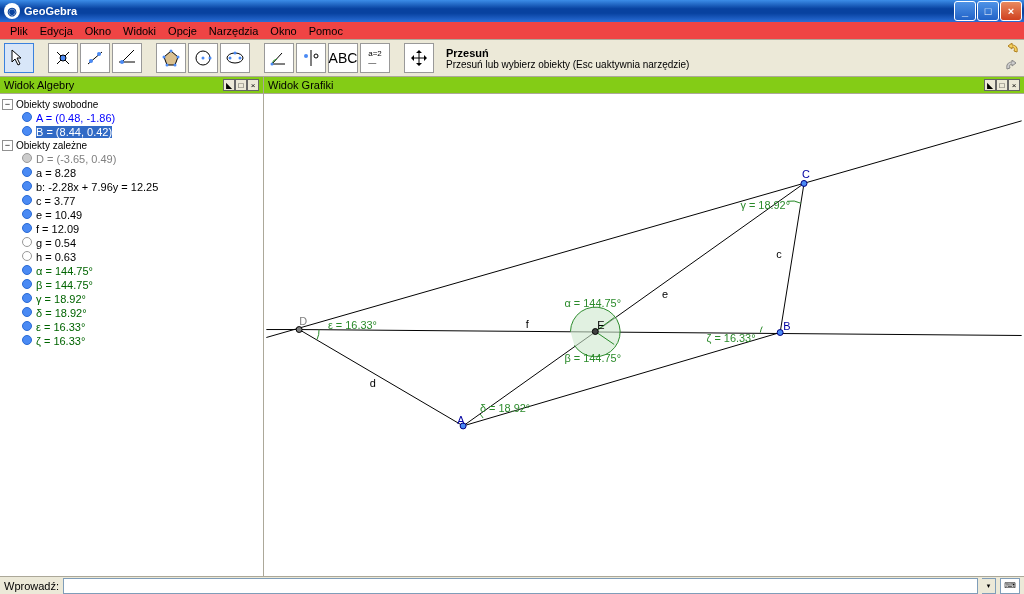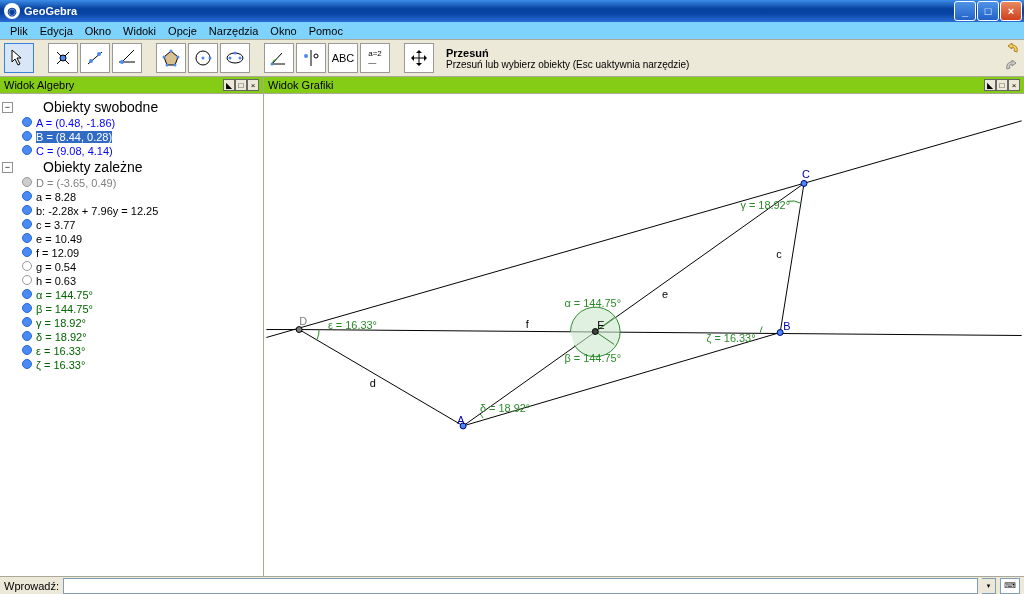--- a/index.html
+++ b/index.html
@@ -6,21 +6,21 @@
 body { background: #ece9d8; overflow: hidden; width: 1024px; height: 594px; }
 
 .titlebar { height: 22px; background: linear-gradient(to bottom, #3c8de8, #0842a0 40%, #0842a0 60%, #2a6dd6); display: flex; align-items: center; padding: 0 2px 0 4px; color: white; font-weight: bold; }
 .titlebar .icon { width: 16px; height: 16px; background: white; border-radius: 50%; margin-right: 4px; display: flex; align-items: center; justify-content: center; color: #0842a0; }
 .titlebar .spacer { flex: 1; }
 .winbtn { width: 22px; height: 20px; margin-left: 1px; border: 1px solid white; border-radius: 3px; display: flex; align-items: center; justify-content: center; font-weight: bold; color: white; cursor: pointer; }
 .winbtn.min { background: linear-gradient(to bottom, #4f93e6, #2262c7); }
 .winbtn.max { background: linear-gradient(to bottom, #4f93e6, #2262c7); }
 .winbtn.close { background: linear-gradient(to bottom, #e88a5f, #d0411f); }
 
-.menubar { height: 18px; background: #7dd3fc; display: flex; align-items: flex-end; padding: 0 4px; border-bottom: 1px solid #aca899; }
+.menubar { height: 18px; background: #ef4444; display: flex; align-items: flex-end; padding: 0 4px; border-bottom: 1px solid #aca899; }
 .menubar > span { padding: 2px 6px; cursor: pointer; }
 
 .toolbar { height: 37px; background: #ece9d8; display: flex; align-items: center; padding: 2px 4px; border-bottom: 1px solid #aca899; gap: 2px; }
 .toolbtn { width: 30px; height: 30px; background: white; border: 1px solid #999; display: flex; align-items: center; justify-content: center; cursor: pointer; }
 .toolbtn.sel { border: 1px solid #3a81dd; background: #d8e6f8; }
 .toolsep { width: 10px; }
 .tooldesc { flex: 1; padding-left: 10px; }
 .tooldesc .tt { font-weight: bold; font-size: 11px; }
 .tooldesc .td { font-size: 10px; }
 .toolright { display: flex; flex-direction: column; gap: 1px; }
@@ -28,21 +28,21 @@
 
 .main { display: flex; height: 499px; }
 .algpanel { width: 264px; border-right: 1px solid #aca899; display: flex; flex-direction: column; }
 .panelhdr { background: #84cc16; border-bottom: 1px solid #aca899; padding: 2px 4px; display: flex; align-items: center; font-size: 10px; }
 .panelhdr .sp { flex: 1; }
 .panelbtns { display: flex; gap: 0; }
 .panelbtns > span { width: 12px; height: 12px; border: 1px solid #666; background: #ece9d8; font-size: 8px; display: flex; align-items: center; justify-content: center; cursor: pointer; }
 .algtree { background: white; flex: 1; overflow: auto; padding: 4px 2px; }
 .treenode { display: flex; align-items: center; padding: 1px 0; }
 .treenode .exp { width: 11px; height: 11px; border: 1px solid #919191; background: white; text-align: center; line-height: 9px; font-size: 9px; margin-right: 3px; cursor: pointer; }
-.treenode .lbl { font-size: 14px; margin-left: 27px; }
+.treenode .lbl { font-size: 10px; }
 .treeitem { display: flex; align-items: flex-start; padding: 1px 0 1px 20px; }
 .treeitem .dot { width: 10px; height: 10px; border-radius: 50%; background: #4a8af4; border: 1px solid #2a6ad4; margin-right: 4px; flex-shrink: 0; }
 .treeitem .dot.gray { background: #ccc; border-color: #999; }
 .treeitem .dot.white { background: white; border-color: #999; }
 .treeitem .val { font-size: 11px; }
 .treeitem .val.blue { color: #0000ff; }
 .treeitem .val.green { color: #006400; }
 .treeitem .val.sel { background: #316ac5; color: white; }
 
 .gfxpanel { flex: 1; display: flex; flex-direction: column; position: relative; }
@@ -140,21 +140,21 @@
         <circle cx="3" cy="16" r="1.5" fill="#4a8af4"></circle>
       </svg>
     </span>
   <span class="toolbtn">
       <svg width="20" height="20">
         <line x1="10" y1="2" x2="10" y2="18" stroke="black"></line>
         <circle cx="5" cy="8" r="2" fill="#4a8af4"></circle>
         <circle cx="15" cy="8" r="2" fill="none" stroke="black"></circle>
       </svg>
     </span>
-  <span class="toolbtn" style="font-size:11px;">ABC</span>
+  <span class="toolbtn" style="font-size:14px;">ABC</span>
   <span class="toolbtn" style="font-size:8px;">a=2<br>—</span>
   <span class="toolsep"></span>
   <span class="toolbtn">
       <svg width="20" height="20">
         <path d="M10 2 L7 5 L13 5 Z M10 18 L7 15 L13 15 Z M2 10 L5 7 L5 13 Z M18 10 L15 7 L15 13 Z" fill="black"></path>
         <line x1="10" y1="4" x2="10" y2="16" stroke="black"></line>
         <line x1="4" y1="10" x2="16" y2="10" stroke="black"></line>
       </svg>
     </span>
   <div class="tooldesc">
@@ -190,25 +190,21 @@
       <div class="treenode">
           <span class="exp">−</span>
           <span class="lbl">Obiekty swobodne</span>
         </div>
       <div class="treeitem">
           <span class="dot"></span>
           <span class="val blue">A = (0.48, -1.86)</span>
         </div>
       <div class="treeitem">
           <span class="dot"></span>
-          <span class="val blue sel">B = (8.44, 0.28)</span>
-        </div>
-      <div class="treeitem">
-          <span class="dot"></span>
-          <span class="val blue">C = (9.08, 4.14)</span>
+          <span class="val blue sel">B = (8.44, 0.42)</span>
         </div>
       <div class="treenode">
           <span class="exp">−</span>
           <span class="lbl">Obiekty zależne</span>
         </div>
       <div class="treeitem">
           <span class="dot gray"></span>
           <span class="val" style="color:#808080">D = (-3.65, 0.49)</span>
         </div>
       <div class="treeitem">

